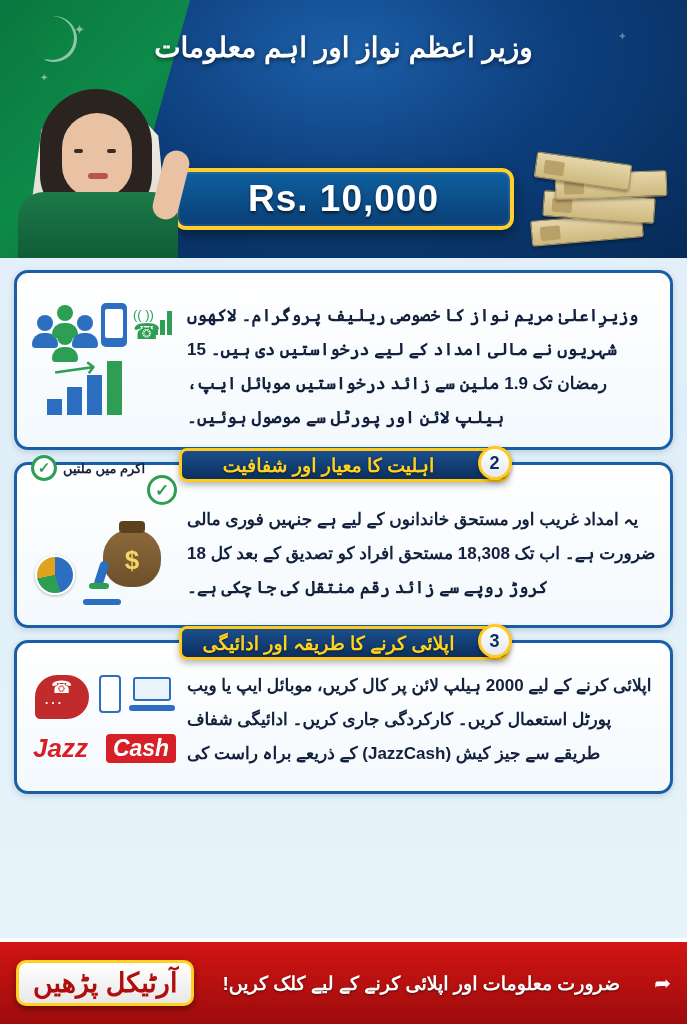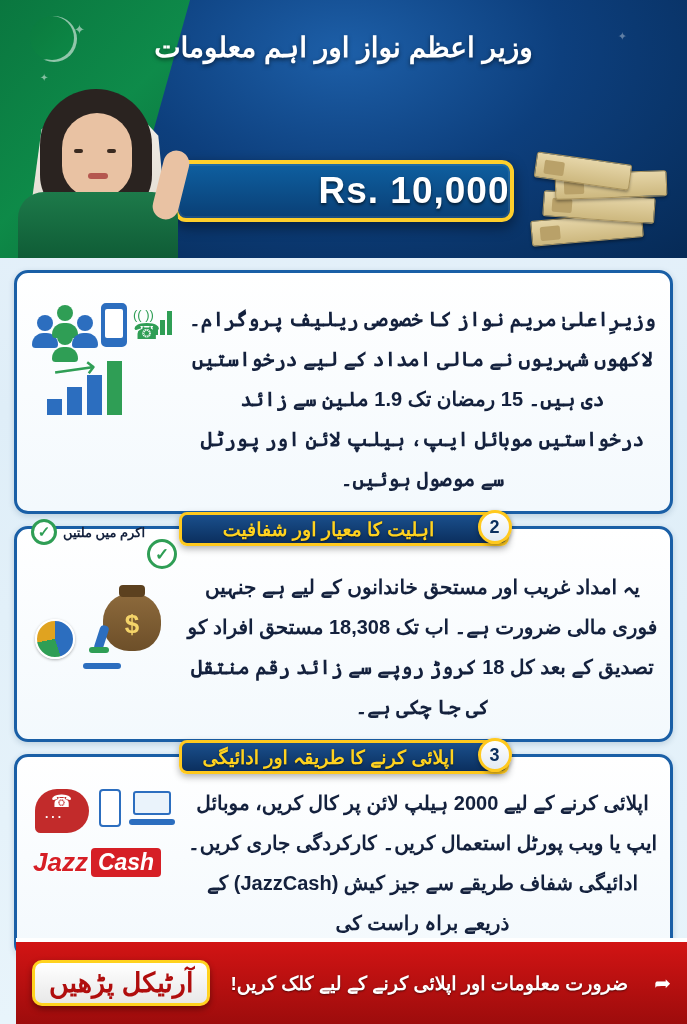--- a/index.html
+++ b/index.html
@@ -61,27 +61,27 @@
   .hdr-amount-inline { color:#ffd21f; }
   .hdr-line2 {
     margin-top: 12px;
     font-size: 28px; font-weight:bold; color:#ffffff;
     direction: rtl; line-height:1.3;
     text-shadow: 0 2px 4px rgba(0,0,0,.5);
   }
 
   .rs-badge {
     position:absolute; left:50%; transform:translateX(-50%);
-    top: 160px;
+    top: 168px;
     width: 340px; height: 62px;
     background: linear-gradient(180deg,#0e5fa0 0%, #0a3f75 100%);
     border: 4px solid #ffcf2b;
     border-radius: 12px;
     box-shadow: 0 5px 14px rgba(0,0,0,.45), inset 0 0 0 2px rgba(255,255,255,.08);
-    display:flex; align-items:center; justify-content:flex-end;
+    display:flex; align-items:center; justify-content:center;
   }
   .rs-badge span {
     font-size: 37px; font-weight:bold; color:#ffffff;
     letter-spacing:1px;
     text-shadow: 0 2px 3px rgba(0,0,0,.6);
   }
 
   
   .portrait {
     position:absolute; left:18px; bottom:0; width:160px; height:175px;
@@ -165,22 +165,22 @@
     border:3px solid #ffc91e;
     color:#0b2f5e; font-size:18px; font-weight:bold;
     display:flex; align-items:center; justify-content:center;
     box-shadow:0 2px 4px rgba(0,0,0,.35);
   }
   .sec-body {
     display:flex; flex-direction: row-reverse; align-items:flex-start; gap:8px;
   }
   .sec-text {
     flex:1;
-    direction: rtl; text-align: center;
-    font-size: 20px; line-height: 2.0; color:#14213d; font-weight:600;
+    direction: rtl; text-align: left;
+    font-size: 17px; line-height: 2.0; color:#14213d; font-weight:600;
   }
   .sec-icons {
     width: 150px; min-height: 110px; position:relative; flex:none;
   }
 
   
   .people { position:absolute; left:8px; top:6px; }
   .person { position:absolute; }
   .person .head { width:16px; height:16px; border-radius:50%; }
   .person .body { width:26px; height:15px; border-radius:13px 13px 4px 4px; margin-top:2px; margin-left:-5px;}
@@ -266,39 +266,39 @@
   }
   .laptop {
     position:absolute; left:100px; top:8px; width:46px; height:34px;
   }
   .laptop .screen{ position:absolute; left:4px; top:0; width:38px; height:24px; border:2px solid #2c6ebf; border-radius:3px; background:#eaf3fb;}
   .laptop .base{ position:absolute; left:0; bottom:0; width:46px; height:6px; background:#2c6ebf; border-radius:3px;}
 
   .jazzcash {
     position:absolute; left:4px; top:56px;
     width:140px; height:46px;
-    display:flex; align-items:center; gap:3px;
+    display:flex; align-items:center; gap:18px;
   }
   .jc-jazz {
     font-size:26px; font-weight:bold; font-style:italic; color:#d61f26;
     text-shadow: 1px 1px 0 #ffffff;
   }
   .jc-cash {
     font-size:23px; font-weight:bold; font-style:italic; color:#ffffff;
     background:#d61f26; padding:1px 7px; border-radius:4px;
   }
   .jc-dot {
     position:absolute; left:-2px; top:2px; width:40px; height:40px; border-radius:50%;
     background: radial-gradient(circle at 40% 35%, #ffd04a 0%, #f0a81f 70%);
     z-index:-1;
   }
 
   
   .footer {
-    position:absolute; left:16px; right:0; bottom:0;
+    position:absolute; left:0; right:0; bottom:0;
     height: 86px;
     background: linear-gradient(180deg,#d21414 0%, #9d0c0c 100%);
     border-top: 4px solid #ffffff;
     display:flex; align-items:center; justify-content:space-between;
     padding: 0 16px;
   }
   .footer-text {
     direction: rtl; color:#ffffff; font-size:19px; font-weight:bold;
     text-shadow:0 1px 2px rgba(0,0,0,.5);
     flex:1; text-align:center;

